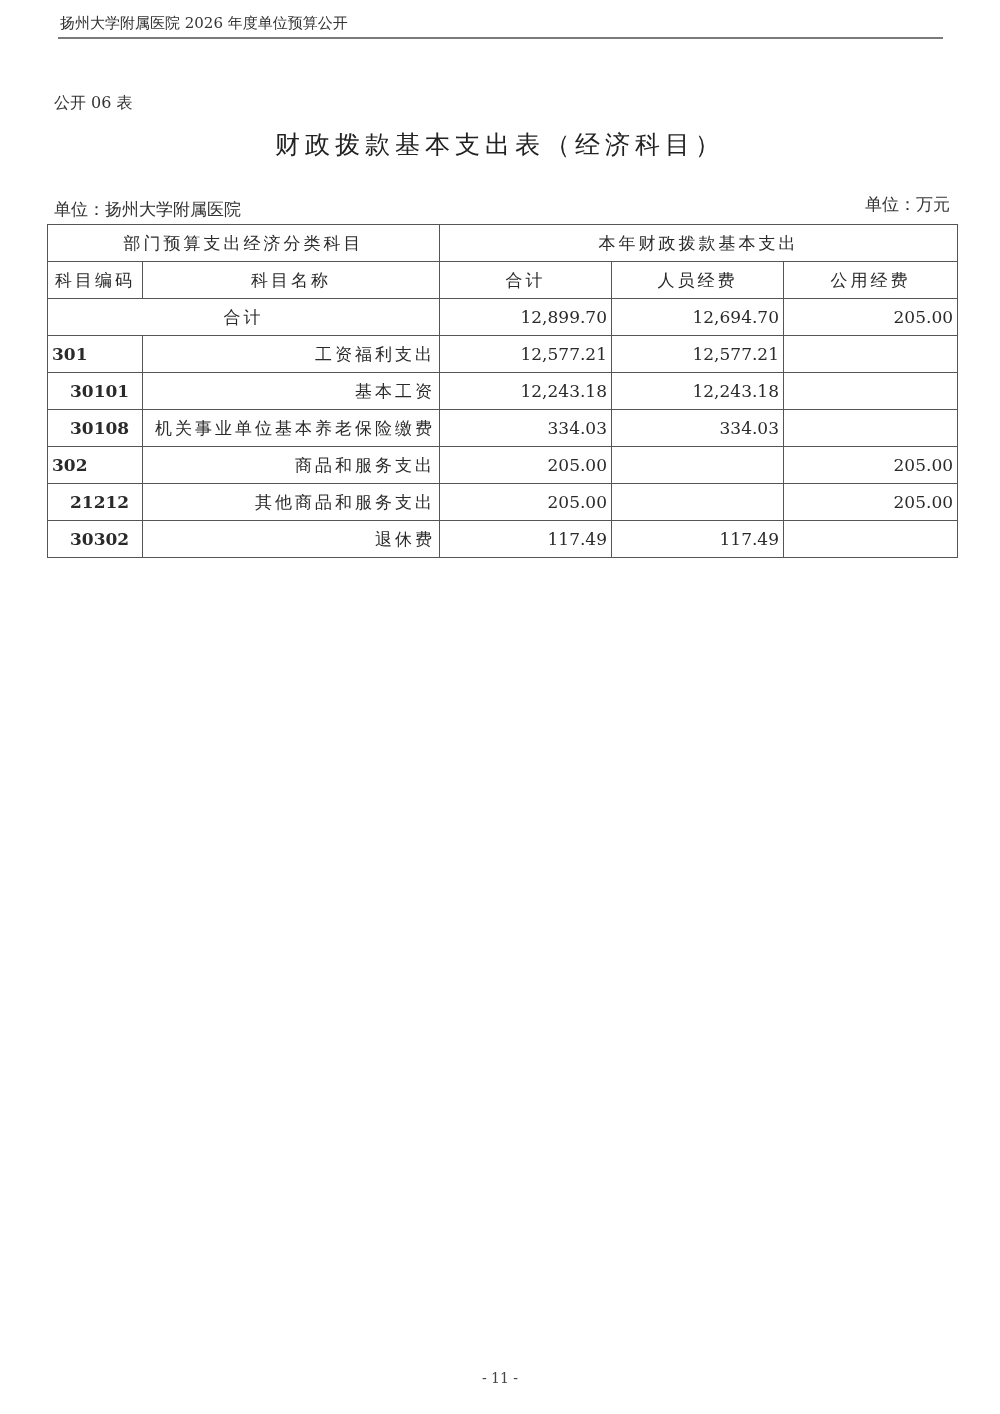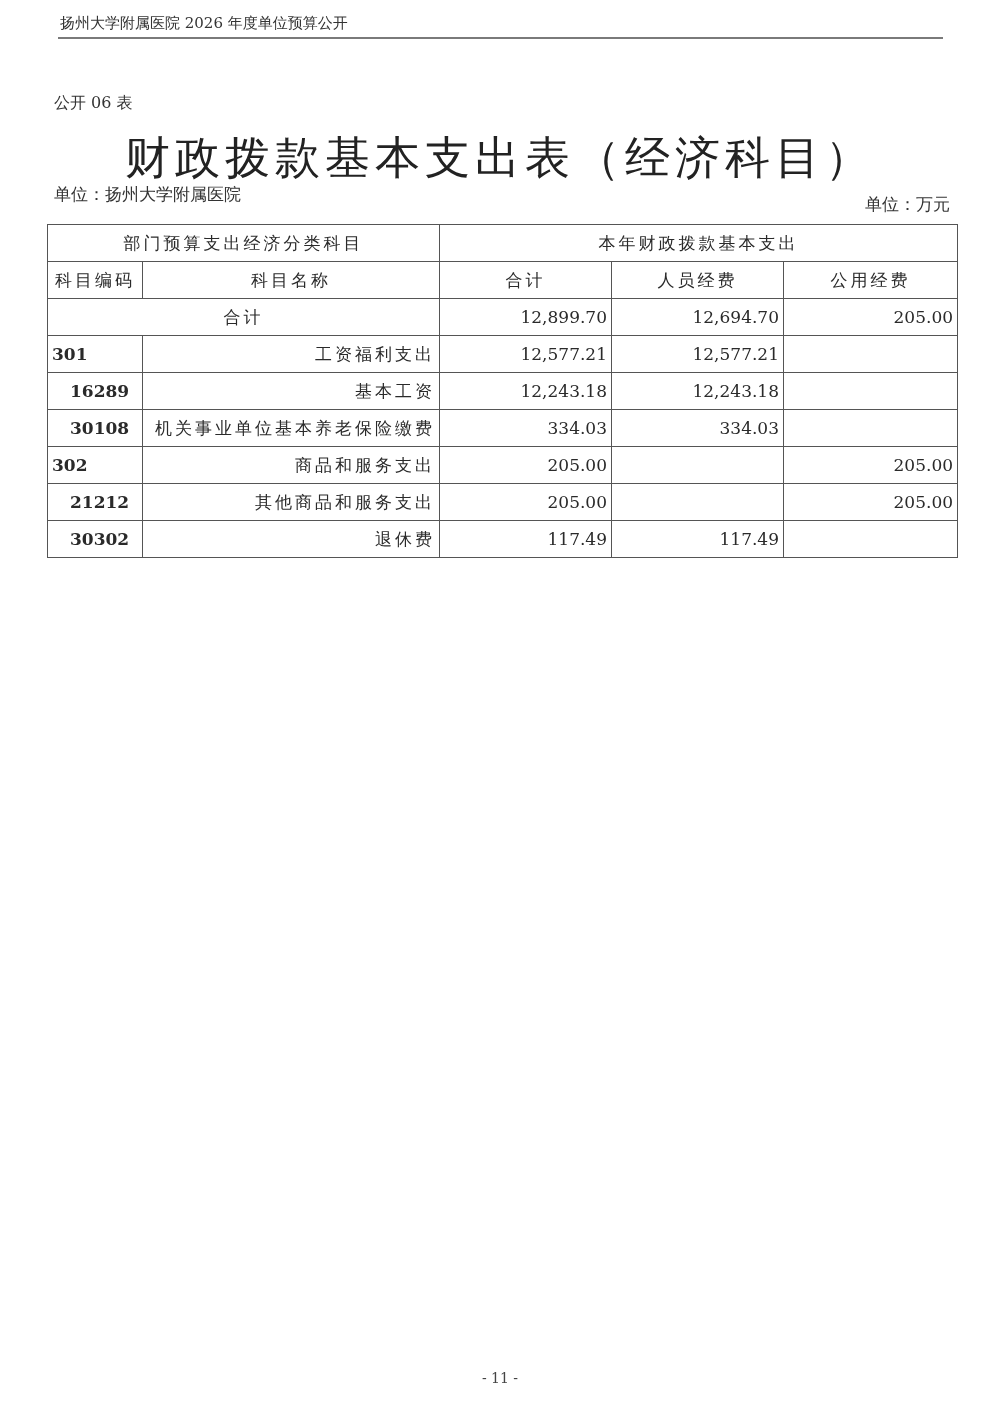--- a/index.html
+++ b/index.html
@@ -34,28 +34,28 @@
       top: 93px;
       font-size: 16px;
       color: #333;
     }
     .page-title {
       position: absolute;
       left: 0;
       width: 1000px;
       top: 128px;
       text-align: center;
-      font-size: 45px;
+      font-size: 25px;
       letter-spacing: 5px;
       color: #222;
     }
     .unit-left {
       position: absolute;
       left: 54px;
-      top: 183px;
+      top: 198px;
       font-size: 17px;
       color: #333;
     }
     .unit-right {
       position: absolute;
       right: 50px;
       top: 193px;
       font-size: 17px;
       color: #333;
       margin-left: 36px;
@@ -131,21 +131,21 @@
     <td class="r">205.00</td>
   </tr>
   <tr>
     <td class="l code-top">301</td>
     <td class="lt">工资福利支出</td>
     <td class="r">12,577.21</td>
     <td class="r">12,577.21</td>
     <td class="r"></td>
   </tr>
   <tr>
-    <td class="l code-sub">16289</td>
+    <td class="l code-sub">30101</td>
     <td class="lt">基本工资</td>
     <td class="r">12,243.18</td>
     <td class="r">12,243.18</td>
     <td class="r"></td>
   </tr>
   <tr>
     <td class="l code-sub">30108</td>
     <td class="lt">机关事业单位基本养老保险缴费</td>
     <td class="r">334.03</td>
     <td class="r">334.03</td>

